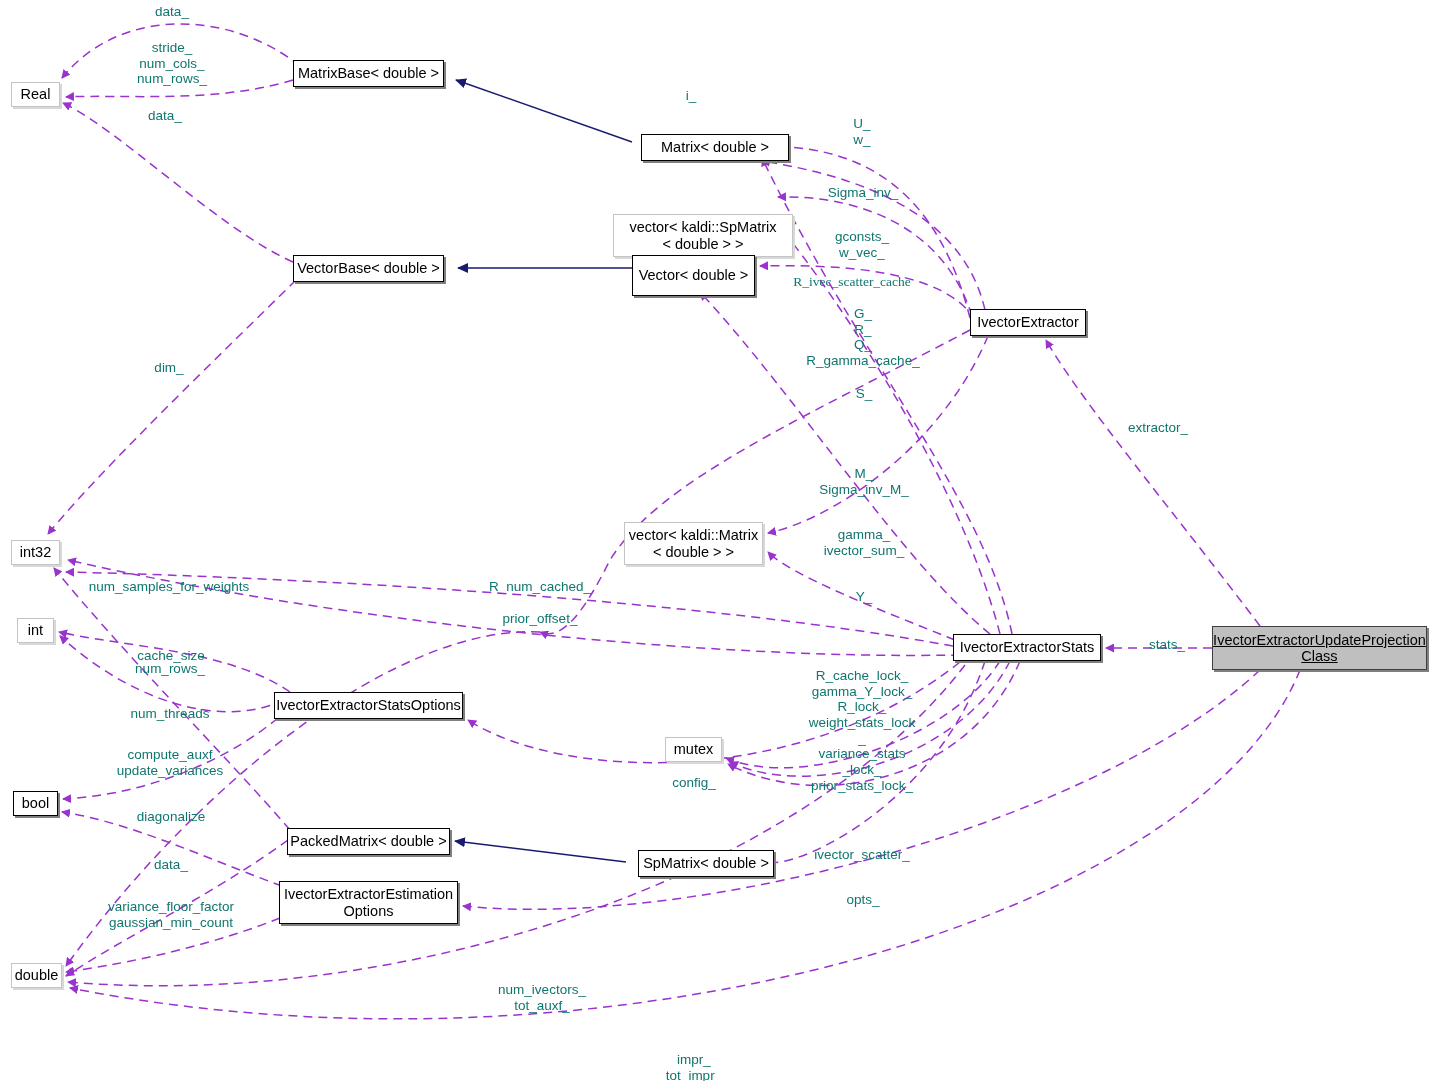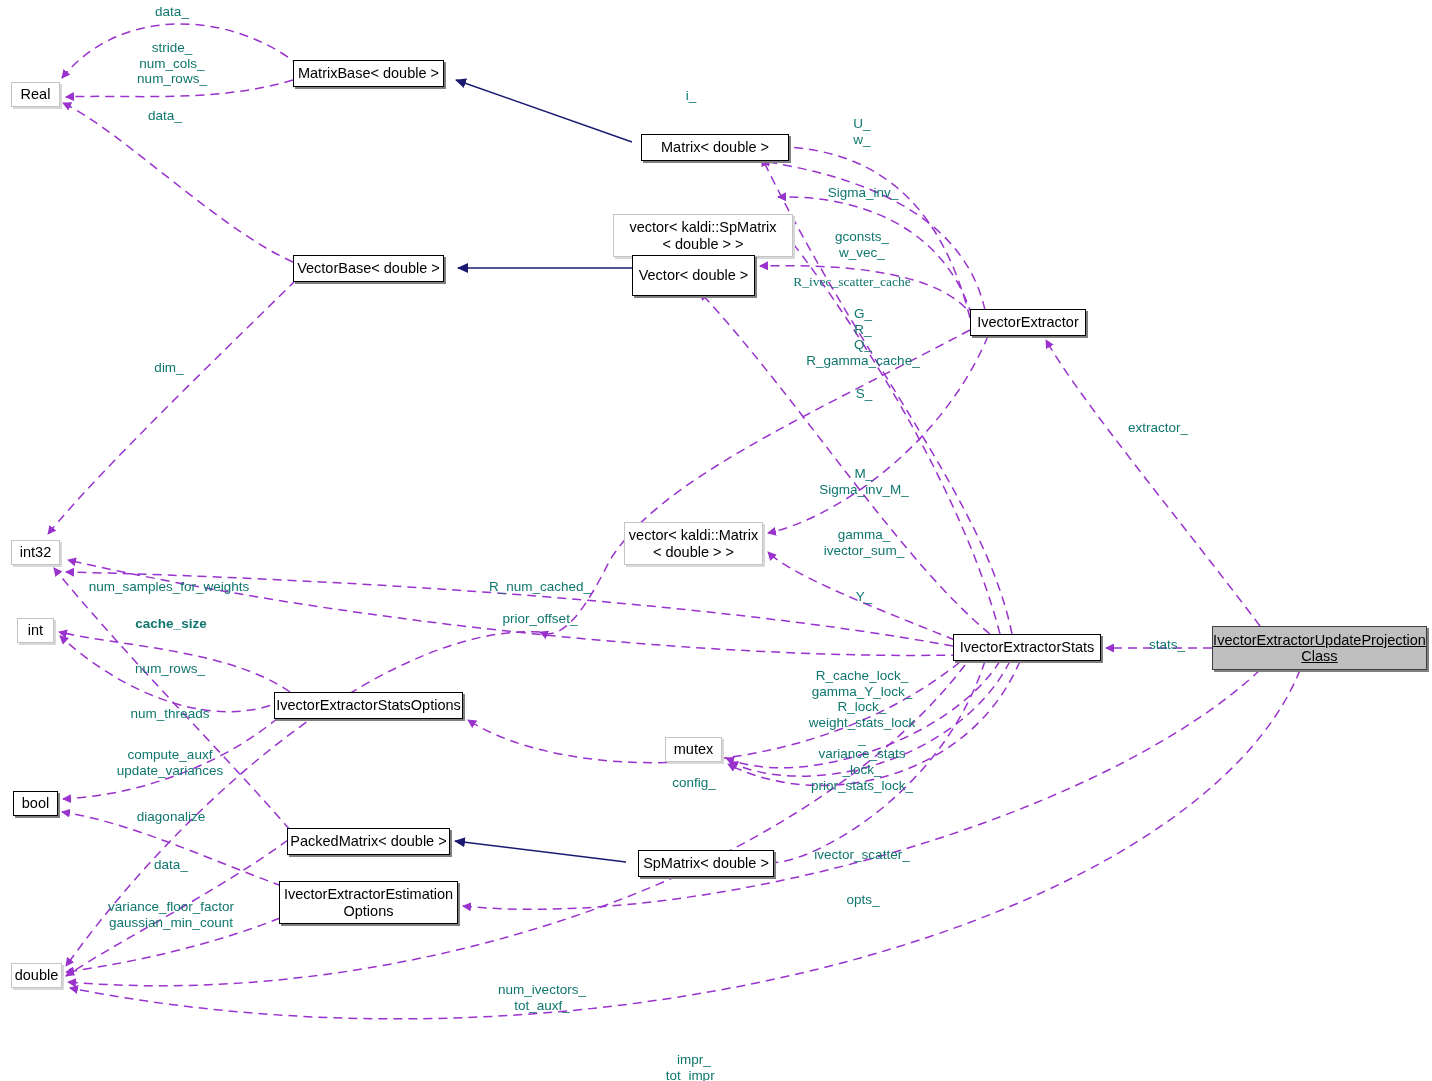--- a/index.html
+++ b/index.html
@@ -154,21 +154,21 @@
       <div class="elabel" style="left: 864px; top: 394px;">S_</div>
       <div class="elabel" style="left: 1158px; top: 428px;">extractor_</div>
       <div class="elabel" style="left: 864px; top: 482px;">M_
 Sigma_inv_M_</div>
       <div class="elabel" style="left: 864px; top: 543px;">gamma_
 ivector_sum_</div>
       <div class="elabel" style="left: 169px; top: 575px; margin-top: 12px;">num_samples_for_weights</div>
       <div class="elabel" style="left: 540px; top: 587px;">R_num_cached_</div>
       <div class="elabel" style="left: 864px; top: 597px;">Y_</div>
       <div class="elabel" style="left: 540px; top: 619px;">prior_offset_</div>
-      <div class="elabel" style="left: 171px; top: 624px; font-weight: bold;">cache_size</div>
+      <div class="elabel" style="left: 171px; top: 656px;">cache_size</div>
       <div class="elabel" style="left: 1157px; top: 645px; margin-left: 10px;">stats_</div>
       <div class="elabel" style="left: 170px; top: 669px;">num_rows_</div>
       <div class="elabel" style="left: 862px; top: 731px;">R_cache_lock_
 gamma_Y_lock_
 R_lock_
 weight_stats_lock
 _
 variance_stats
 _lock_
 prior_stats_lock_</div>

